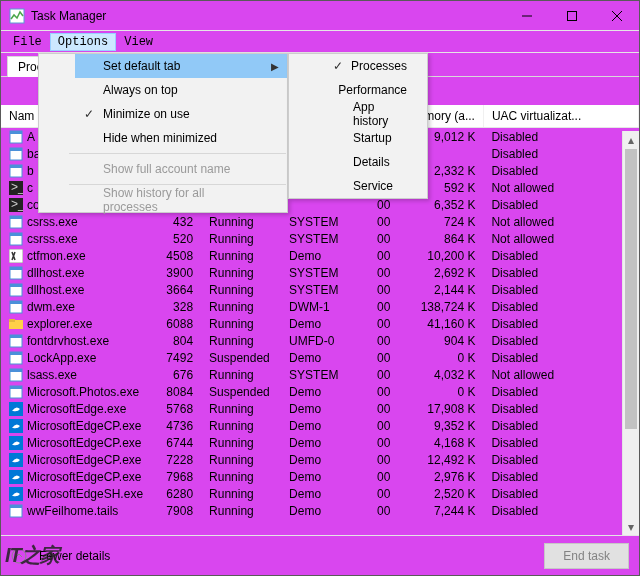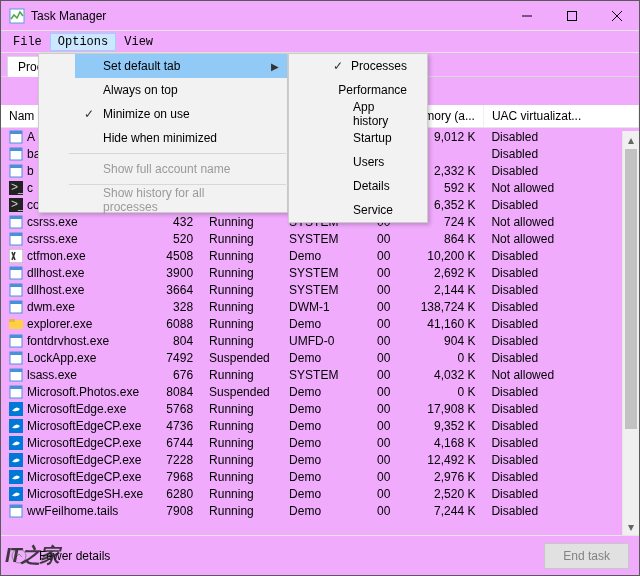--- a/index.html
+++ b/index.html
@@ -1,17 +1,17 @@
 <!DOCTYPE html>
 <html><head>
 <meta charset="utf-8">
 <style>
 * { box-sizing: border-box; margin: 0; padding: 0; font-family: "Segoe UI", Tahoma, sans-serif; font-size: 12px; }
 html, body { width: 640px; height: 576px; overflow: hidden; background: #fff; }
-.window { width: 640px; height: 576px; border: 1px solid #5a5a5a; background: #f0abfc; display: flex; flex-direction: column; position: relative; }
+.window { width: 640px; height: 576px; border: 1px solid #5a5a5a; background: #d946ef; display: flex; flex-direction: column; position: relative; }
 .titlebar { height: 30px; display: flex; align-items: center; padding-left: 8px; border-bottom: 1px solid #e5e5e5; }
 .titlebar .icon { width: 16px; height: 16px; margin-right: 6px; }
 .title { flex: 1; font-size: 12px; }
 .winctrl { display: flex; }
 .winctrl div { width: 45px; height: 29px; display: flex; align-items: center; justify-content: center; color: #333; }
 .winctrl svg { pointer-events: none; }
 .menubar { height: 22px; display: flex; align-items: center; padding: 0 4px; border-bottom: 1px solid #e5e5e5; }
 .menubar .mitem { padding: 2px 8px; font-size: 12px; font-family: Liberation Mono, monospace; }
 .menubar .mitem.active { background: #cce8ff; border: 1px solid #99d1ff; padding: 1px 7px; }
 .tabsrow { height: 24px; display: flex; align-items: flex-end; padding-left: 6px; border-bottom: 1px solid #d9d9d9; }
@@ -521,24 +521,20 @@
     <div class="row">
         <span class="chkcol"></span>
         <span class="lbl">App history</span>
       </div>
     <div class="row">
         <span class="chkcol"></span>
         <span class="lbl">Startup</span>
       </div>
     <div class="row">
         <span class="chkcol"></span>
-        <span class="lbl">Users</span>
-      </div>
-    <div class="row">
-        <span class="chkcol"></span>
         <span class="lbl">Details</span>
       </div>
     <div class="row">
         <span class="chkcol"></span>
         <span class="lbl">Service</span>
       </div>
   </div>
 
   <div class="watermark">IT之家</div>
 </div>

